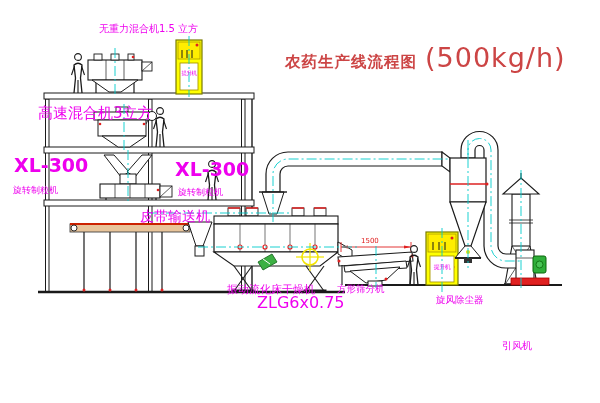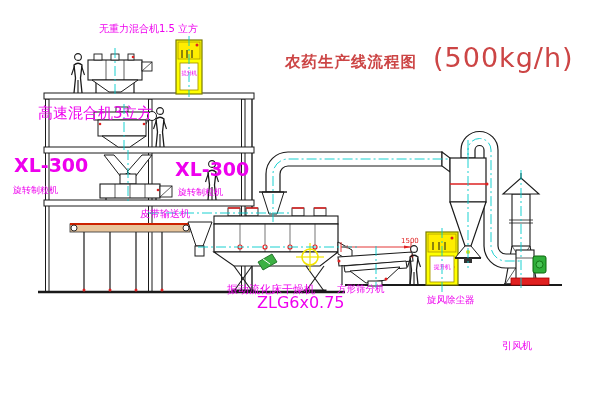--- a/index.html
+++ b/index.html
@@ -1,22 +1,22 @@
 <!DOCTYPE html>
 <html><head>
 <meta charset="utf-8">
 <style>
   html,body{margin:0;padding:0;background:#fff;}
   .stage{position:relative;width:600px;height:403px;background:#ffffff;overflow:hidden;
          font-family:"DejaVu Sans",sans-serif;}
   .stage svg{position:absolute;left:0;top:0;}
   .lbl{position:absolute;color:#ee00ee;white-space:nowrap;line-height:1;}
-  .dim{color:#e02020;margin-left:40px;}
+  .dim{color:#e02020;}
   .ctr{text-align:center;}
-  .title-row{position:absolute;display:flex;align-items:baseline;gap:16px;color:#cc4545;}
+  .title-row{position:absolute;display:flex;align-items:baseline;gap:8px;color:#cc4545;}
   .title-cn{font-size:15.5px;font-weight:600;letter-spacing:1px;}
   .title-cap{font-size:27px;font-weight:400;letter-spacing:1px;}
 </style>
 </head>
 <body>
 
 <div class="stage">
 
 <svg width="600" height="403" viewBox="0 0 600 403">
   <defs>
@@ -248,28 +248,28 @@
 </div>
 
 <div class="lbl" style="left:76px;top:24px;font-size:10px;margin-left:23px;">无重力混合机1.5 立方</div>
 <div class="lbl" style="left:38px;top:106px;font-size:15px;">高速混合机3立方</div>
 
 <div class="lbl" style="left:14px;top:156px;font-size:19px;font-weight:600;">XL-300</div>
 <div class="lbl" style="left:13px;top:186px;font-size:9px;">旋转制粒机</div>
 <div class="lbl" style="left:175px;top:160px;font-size:19px;font-weight:600;">XL-300</div>
 <div class="lbl" style="left:178px;top:188px;font-size:9px;">旋转制粒机</div>
 
-<div class="lbl" style="left:140px;top:209px;font-size:10px;">皮带输送机</div>
+<div class="lbl" style="left:140px;top:209px;font-size:14px;">皮带输送机</div>
 
 <div class="lbl" style="left:227px;top:284px;font-size:11px;">振动流化床干燥机</div>
 <div class="lbl" style="left:221px;top:295px;font-size:16px;margin-left:36px;">ZLG6x0.75</div>
 
 <div class="lbl" style="left:337px;top:284px;font-size:9.5px;text-align:center;">方形筛分机</div>
 
-<div class="lbl" style="left:427px;top:295px;font-size:9.5px;">旋风除尘器</div>
+<div class="lbl" style="left:436px;top:295px;font-size:9.5px;">旋风除尘器</div>
 <div class="lbl" style="left:502px;top:297px;font-size:10px;margin-top:44px;">引风机</div>
 
 <div class="lbl ctr" style="left:179px;top:71px;width:20px;font-size:5.5px;letter-spacing:-0.5px;">提升机</div>
 <div class="lbl ctr" style="left:429px;top:264px;width:26px;font-size:6px;letter-spacing:-0.5px;">提升机</div>
 
 <div class="lbl dim" style="left:361px;top:238px;font-size:7px;">1500</div>
 
 </div>
 
 </body></html>

